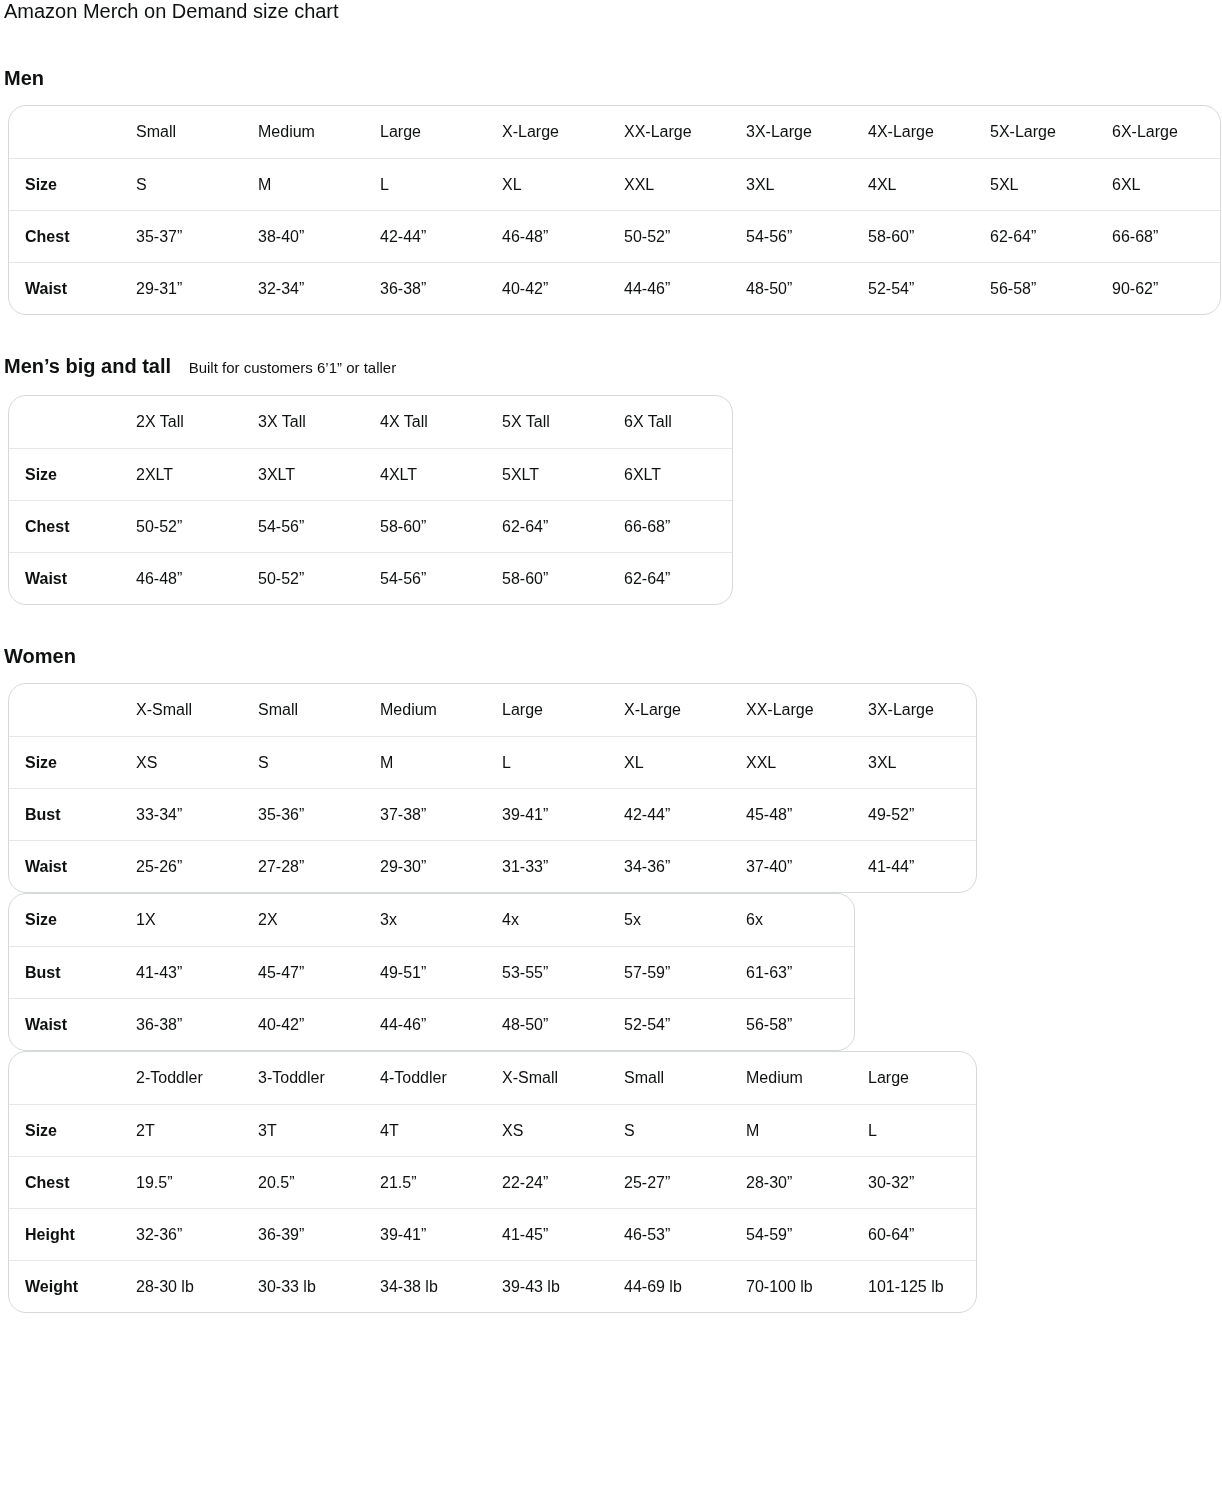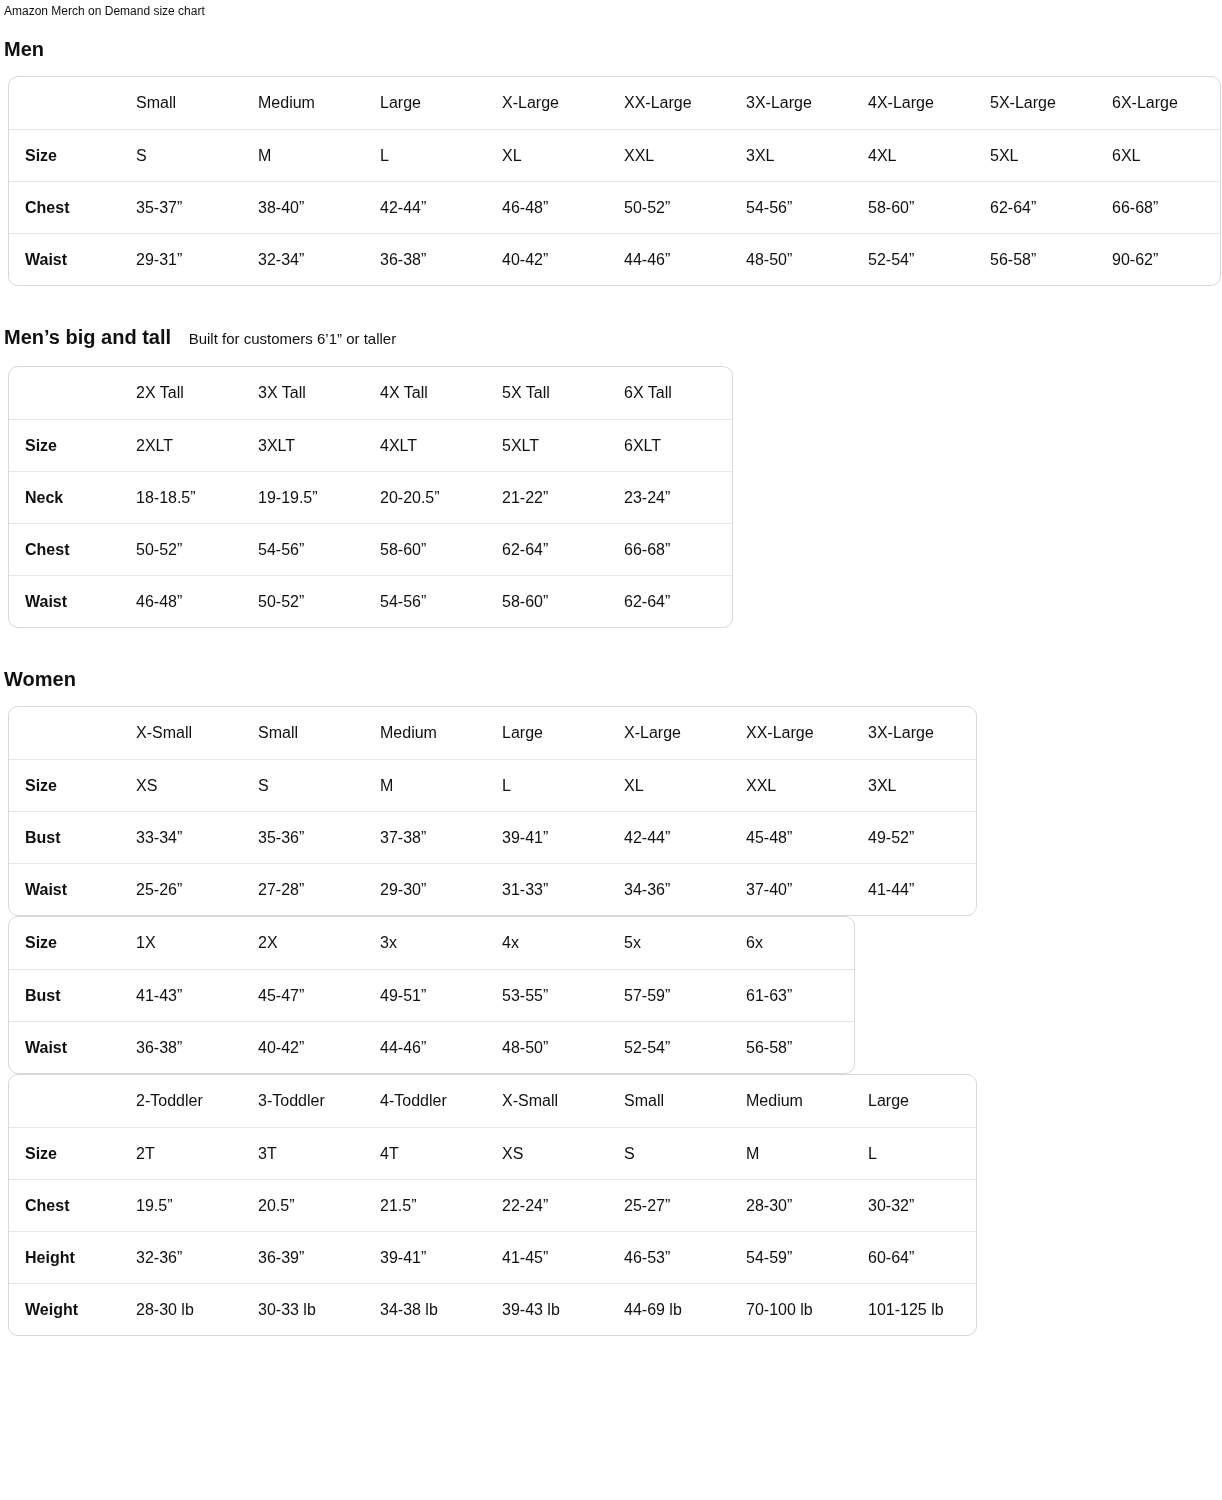--- a/index.html
+++ b/index.html
@@ -13,43 +13,43 @@
   body{
     width:1222px;
     height:1500px;
     overflow:hidden;
     background:var(--bg);
     color:var(--text-color);
     font-family:"Liberation Sans","DejaVu Sans",sans-serif;
   }
   .page{padding:0 8px 0 8px;}
   .page-title{
-    font-size:12px;
+    font-size:20px;
     font-weight:400;
     line-height:19px;
     margin:2px 0 0 -4px;
   }
   .section-heading{
     font-size:20px;
     font-weight:700;
     line-height:22px;
     margin:40px 0 16px -4px;
   }
-  .section-heading.first{margin-top:17px;}
+  .section-heading.first{margin-top:46px;}
   .section-subtitle{
     font-size:15px;
     font-weight:400;
     margin-left:12px;
   }
   table.size-table{
     table-layout:fixed;
     border-collapse:separate;
     border-spacing:0;
     border:1px solid var(--table-border-color);
-    border-radius:10px;
+    border-radius:18px;
     font-size:16px;
     color:var(--text-color);
   }
   table.size-table th, table.size-table td{
     height:52px;
     vertical-align:middle;
     text-align:left;
     padding:0 6px 0 0;
     font-weight:400;
     white-space:nowrap;
@@ -170,28 +170,20 @@
         <tbody>
           <tr>
             <th class="row-label">Size</th>
             <td>2XLT</td>
             <td>3XLT</td>
             <td>4XLT</td>
             <td>5XLT</td>
             <td>6XLT</td>
           </tr>
           <tr>
-            <th class="row-label">Neck</th>
-            <td>18-18.5”</td>
-            <td>19-19.5”</td>
-            <td>20-20.5”</td>
-            <td>21-22”</td>
-            <td>23-24”</td>
-          </tr>
-          <tr>
             <th class="row-label">Chest</th>
             <td>50-52”</td>
             <td>54-56”</td>
             <td>58-60”</td>
             <td>62-64”</td>
             <td>66-68”</td>
           </tr>
           <tr>
             <th class="row-label">Waist</th>
             <td>46-48”</td>

